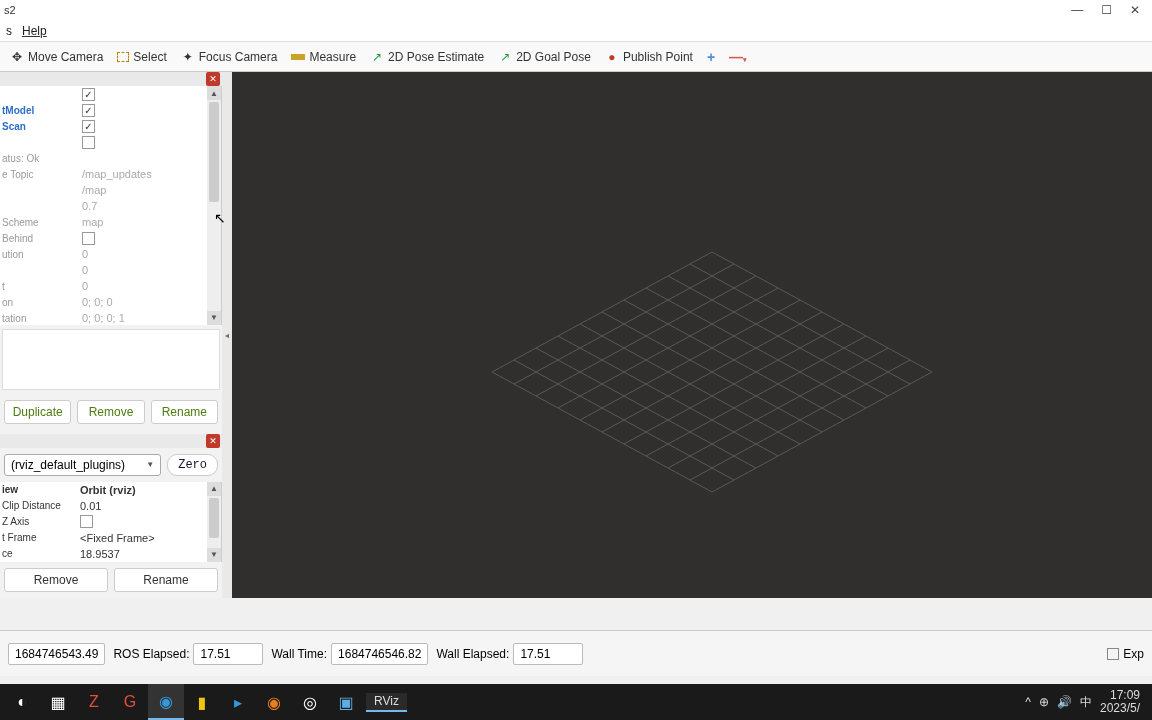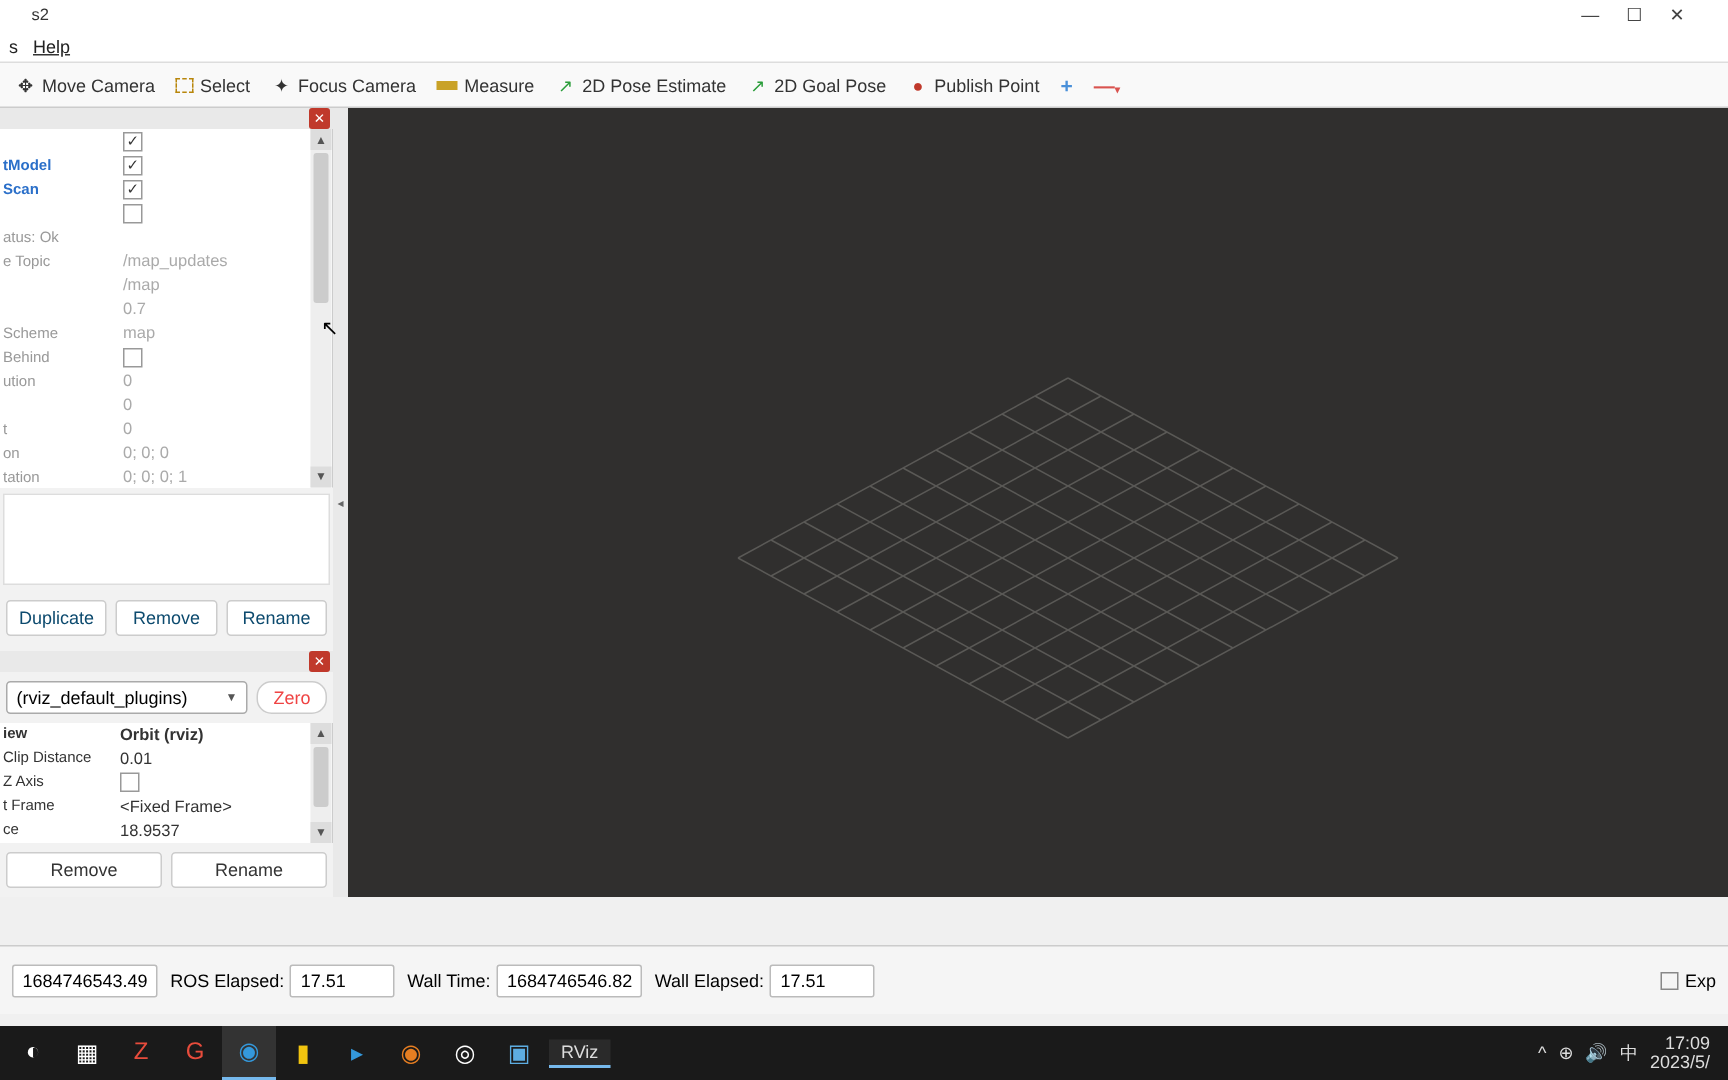--- a/index.html
+++ b/index.html
@@ -1,19 +1,19 @@
 <!DOCTYPE html>
 <html><head>
 <meta charset="utf-8">
 <style>
 * { box-sizing: border-box; margin: 0; padding: 0; font-family: "Segoe UI", Tahoma, sans-serif; font-size: 12px; }
 body { width: 1152px; height: 720px; background: #f0f0f0; overflow: hidden; position: relative; }
 
 
-.titlebar { height: 20px; background: #fff; display: flex; align-items: center; padding: 0 21px; }
+.titlebar { height: 20px; background: #fff; display: flex; align-items: center; padding: 0 4px; }
 .titlebar .title { font-size: 11px; color: #333; }
 .titlebar .win-controls { margin-left: auto; display: flex; gap: 18px; padding-right: 8px; }
 .titlebar .win-controls span { font-size: 12px; color: #444; cursor: default; }
 
 
 .menubar { height: 22px; background: #fff; display: flex; align-items: center; gap: 10px; padding: 0 6px; border-bottom: 1px solid #ddd; }
 .menubar .menu-item { color: #222; }
 .menubar .menu-item.underline { text-decoration: underline; text-decoration-color: #333; }
 
 
@@ -41,28 +41,28 @@
 .tree-value { color: #aaa; font-size: 11px; }
 .tree-check { width: 13px; height: 13px; border: 1px solid #999; background: #fff; display: inline-flex; align-items: center; justify-content: center; font-size: 10px; color: #333; }
 
 .scroll-track { position: absolute; right: 0; top: 0; bottom: 0; width: 14px; background: #eee; }
 .scroll-arrow { width: 14px; height: 14px; background: #ddd; display: flex; align-items: center; justify-content: center; font-size: 8px; color: #555; }
 .scroll-thumb { position: absolute; left: 2px; right: 2px; background: #ccc; border-radius: 2px; }
 
 .displays-desc { height: 62px; background: #fff; border: 1px solid #ddd; margin: 4px 2px; }
 
 .displays-btns { display: flex; gap: 6px; padding: 6px 4px; }
-.btn { flex: 1; background: #fff; border: 1px solid #ccc; border-radius: 3px; padding: 4px 6px; color: #0c4a6e; text-align: center; cursor: pointer; }
+.btn { flex: 1; background: #fff; border: 1px solid #ccc; border-radius: 3px; padding: 4px 6px; color: #4d7c0f; text-align: center; cursor: pointer; }
 
 
 .views-header { height: 14px; background: #e9e9e9; display: flex; align-items: center; justify-content: flex-end; padding: 0 2px; margin-top: 4px; }
 .views-toolbar { display: flex; gap: 6px; padding: 6px 4px; align-items: center; }
 .combo { flex: 1; background: #fff; border: 1px solid #aaa; border-radius: 3px; padding: 3px 6px; display: flex; align-items: center; justify-content: space-between; }
 .combo .arrow { font-size: 8px; color: #555; }
-.btn-sm { background: #fff; border: 1px solid #ccc; border-radius: 10px; padding: 3px 10px; color: #ef4444; }
+.btn-sm { background: #fff; border: 1px solid #ccc; border-radius: 10px; padding: 3px 10px; color: #0f172a; font-family: Liberation Mono, monospace; }
 
 .views-tree { height: 82px; background: #fff; overflow-y: auto; position: relative; border-right: 1px solid #ccc; }
 .views-tree .tree-row .tree-label { flex: 0 0 78px; color: #333; }
 .views-tree .tree-row .tree-label.bold { font-weight: 700; }
 .views-tree .tree-row .tree-value { color: #333; text-align: center; }
 
 .views-btns { display: flex; gap: 6px; padding: 6px 4px; }
 
 
 .collapse-handle { width: 10px; background: #e9e9e9; display: flex; align-items: center; justify-content: center; font-size: 8px; color: #666; cursor: pointer; }

